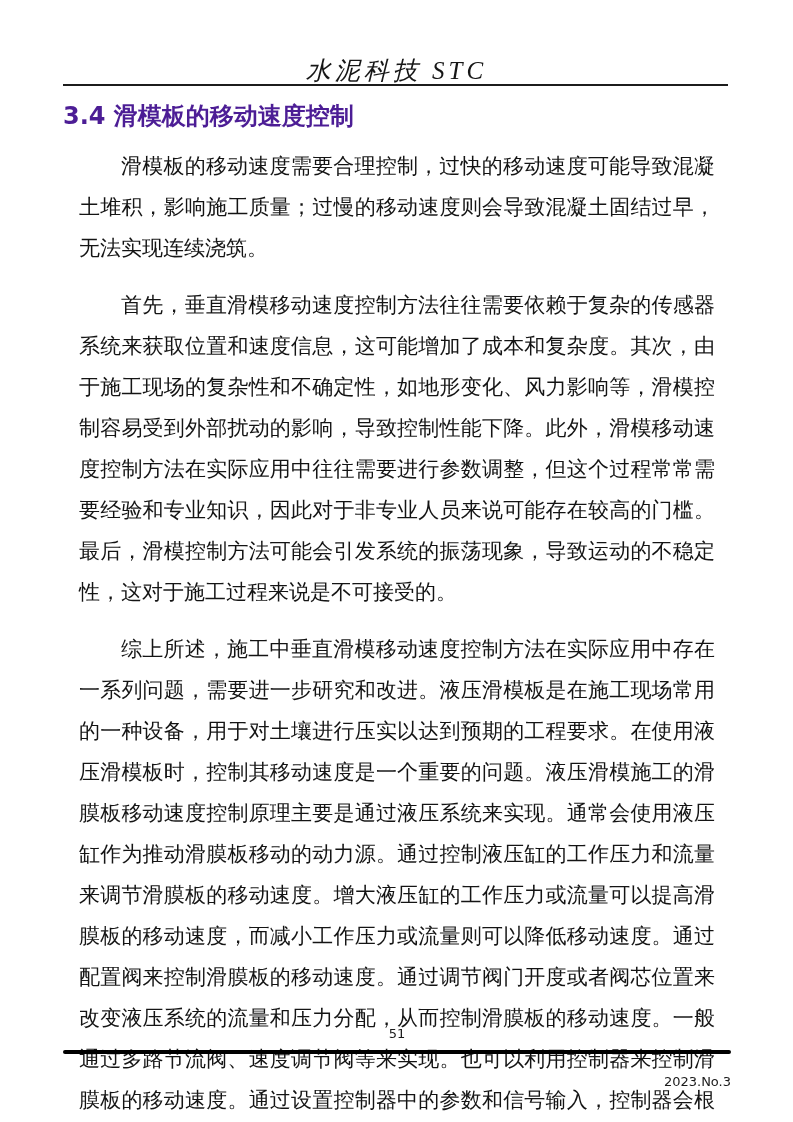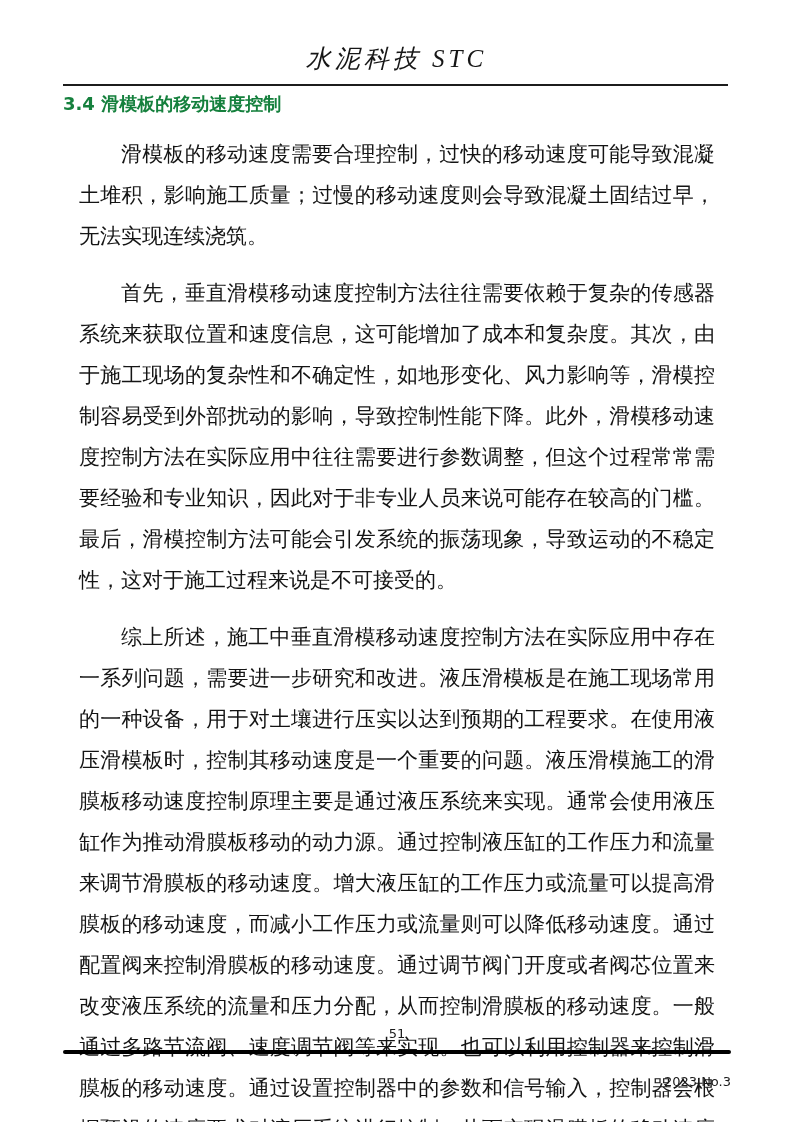--- a/index.html
+++ b/index.html
@@ -6,44 +6,44 @@
   .page {
     position: relative;
     width: 793px;
     height: 1122px;
     background: #ffffff;
     overflow: hidden;
     font-family: "Liberation Serif", "DejaVu Serif", serif;
     color: #111111;
   }
   .journal-title {
-    padding-top: 44px;
+    padding-top: 56px;
     height: 30px;
     line-height: 30px;
     text-align: center;
     font-size: 25px;
     font-style: italic;
     letter-spacing: 4px;
     color: #161616;
   }
   .header-rule {
     position: absolute;
     left: 63px;
     width: 665px;
     top: 84px;
     height: 2px;
     background: #1c1c1c;
   }
   .section-heading {
     margin: 16px 63px 0 63px;
     font-family: "DejaVu Sans", "Liberation Sans", sans-serif;
-    font-size: 18px;
+    font-size: 24px;
     font-weight: bold;
     line-height: 28px;
-    color: #15803d;
+    color: #4c1d95;
   }
   .body-text {
     margin: 4px 62px 0 63px;
     font-size: 21px;
     line-height: 41px;
     text-align: justify;
     text-justify: inter-ideograph;
     color: #141414;
   }
   .body-text p {

